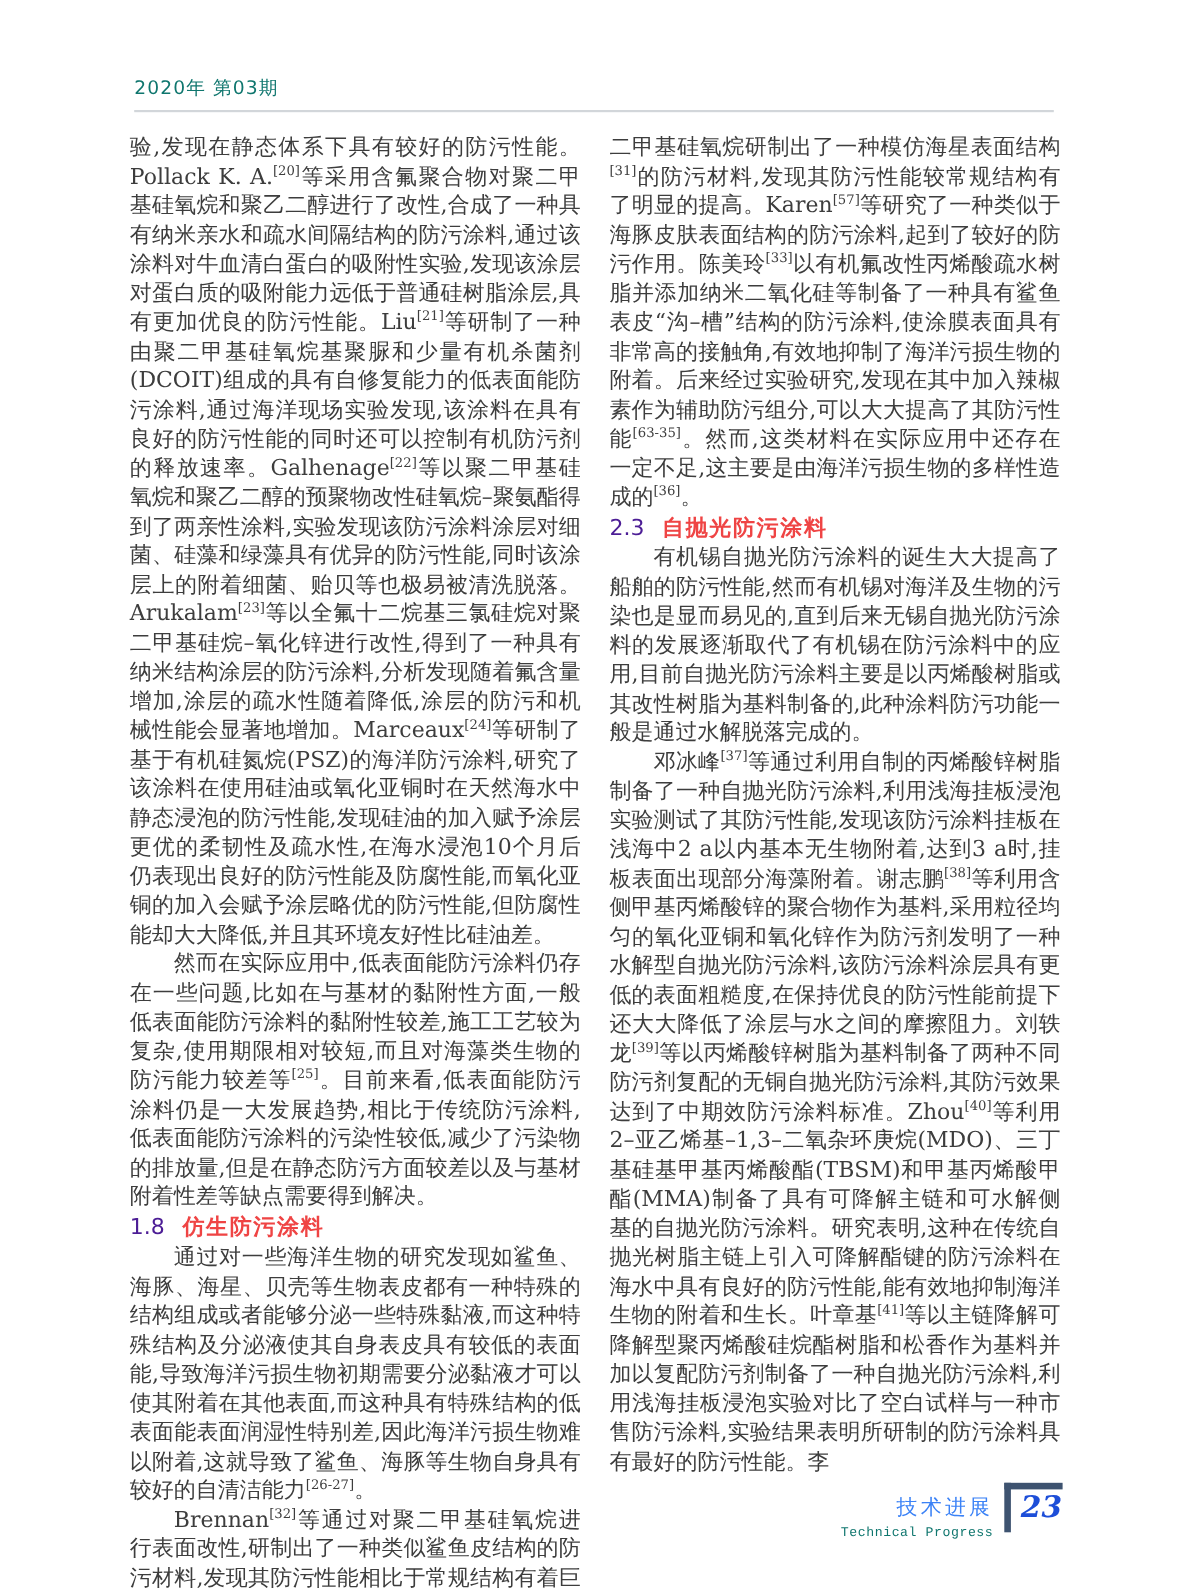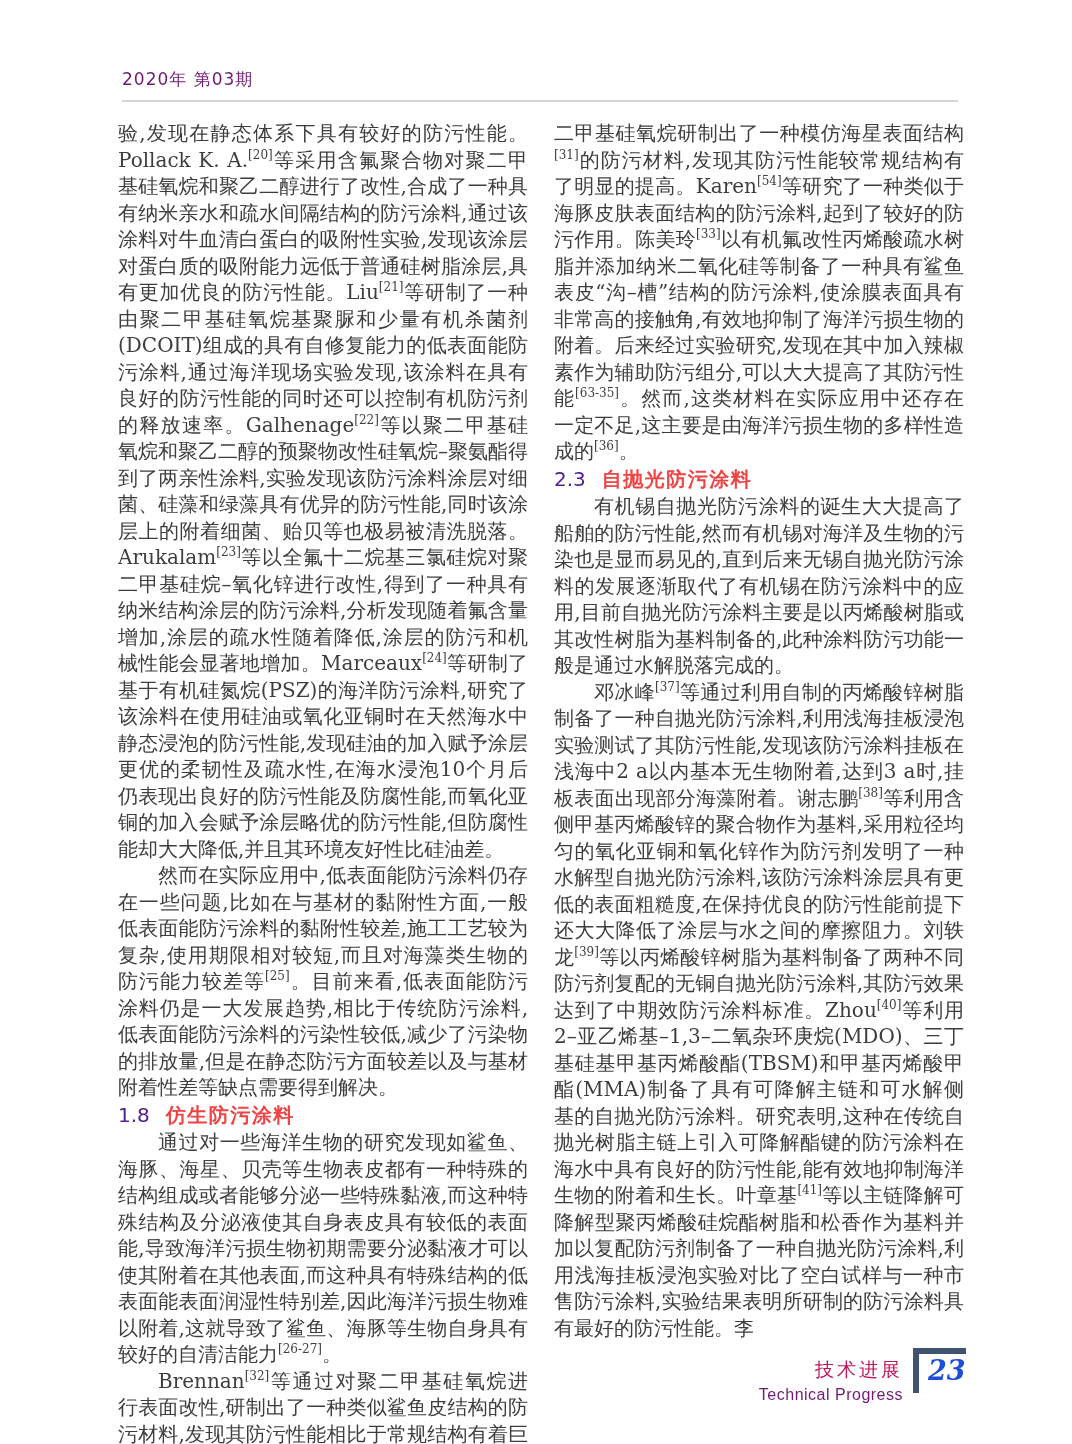--- a/index.html
+++ b/index.html
@@ -5,21 +5,21 @@
   html,body { margin:0; padding:0; }
   body {
     width:1072px; height:1444px; position:relative;
     background:#ffffff;
     font-family:"DejaVu Serif", serif;
   }
   .page-header {
     position:absolute; left:122px; top:68px; width:836px;
     display:flex; justify-content:space-between; align-items:flex-end;
     padding-bottom:9px; border-bottom:2px solid #d2d6da;
-    color:#701a75; font-size:17px; letter-spacing:1px;
+    color:#0f766e; font-size:17px; letter-spacing:1px;
     font-family:"DejaVu Sans", sans-serif;
   }
   .content {
     position:absolute; left:118px; top:120px; width:846px;
     display:flex; gap:26px;
     color:#3d3d3d; font-size:20px; line-height:26.5px;
     text-align:justify; text-justify:inter-ideograph;
   }
   .col { width:410px; }
   .para { margin:0; }
@@ -33,25 +33,25 @@
   }
   .sec-num { color:#4c1d95; margin-right:16px; }
   .sec-title { color:#ef4444; font-weight:bold; letter-spacing:1.5px; }
   .page-footer {
     position:absolute; right:106px; top:1348px;
     display:flex; align-items:flex-start; gap:10px;
   }
   .footer-text { text-align:right; margin-top:9px; }
   .footer-cn {
     font-family:"DejaVu Sans", sans-serif;
-    font-size:19px; color:#be185d; letter-spacing:3px;
+    font-size:19px; color:#3b82f6; letter-spacing:3px;
   }
   .footer-en {
-    font-family:Liberation Sans, sans-serif;
-    font-size:16px; color:#701a75; margin-top:3px; letter-spacing:0.5px;
+    font-family:Liberation Mono, monospace;
+    font-size:12px; color:#0f766e; margin-top:3px; letter-spacing:0.5px;
   }
   .page-num-box {
     border-top:6px solid #3e5370; border-left:6px solid #3e5370;
     width:38px; height:38px; padding:1px 0 0 9px;
   }
   .page-num {
     font-style:italic; font-weight:bold; font-size:27px;
     color:#1d4ed8; font-family:"DejaVu Serif", serif;
   }
 </style>
@@ -64,21 +64,21 @@
 
 <div class="content">
   <div class="col">
       <p class="para">验,发现在静态体系下具有较好的防污性能。Pollack K. A.<sup>[20]</sup>等采用含氟聚合物对聚二甲基硅氧烷和聚乙二醇进行了改性,合成了一种具有纳米亲水和疏水间隔结构的防污涂料,通过该涂料对牛血清白蛋白的吸附性实验,发现该涂层对蛋白质的吸附能力远低于普通硅树脂涂层,具有更加优良的防污性能。Liu<sup>[21]</sup>等研制了一种由聚二甲基硅氧烷基聚脲和少量有机杀菌剂(DCOIT)组成的具有自修复能力的低表面能防污涂料,通过海洋现场实验发现,该涂料在具有良好的防污性能的同时还可以控制有机防污剂的释放速率。Galhenage<sup>[22]</sup>等以聚二甲基硅氧烷和聚乙二醇的预聚物改性硅氧烷–聚氨酯得到了两亲性涂料,实验发现该防污涂料涂层对细菌、硅藻和绿藻具有优异的防污性能,同时该涂层上的附着细菌、贻贝等也极易被清洗脱落。Arukalam<sup>[23]</sup>等以全氟十二烷基三氯硅烷对聚二甲基硅烷–氧化锌进行改性,得到了一种具有纳米结构涂层的防污涂料,分析发现随着氟含量增加,涂层的疏水性随着降低,涂层的防污和机械性能会显著地增加。Marceaux<sup>[24]</sup>等研制了基于有机硅氮烷(PSZ)的海洋防污涂料,研究了该涂料在使用硅油或氧化亚铜时在天然海水中静态浸泡的防污性能,发现硅油的加入赋予涂层更优的柔韧性及疏水性,在海水浸泡10个月后仍表现出良好的防污性能及防腐性能,而氧化亚铜的加入会赋予涂层略优的防污性能,但防腐性能却大大降低,并且其环境友好性比硅油差。</p>
       <p class="para indent">然而在实际应用中,低表面能防污涂料仍存在一些问题,比如在与基材的黏附性方面,一般低表面能防污涂料的黏附性较差,施工工艺较为复杂,使用期限相对较短,而且对海藻类生物的防污能力较差等<sup>[25]</sup>。目前来看,低表面能防污涂料仍是一大发展趋势,相比于传统防污涂料,低表面能防污涂料的污染性较低,减少了污染物的排放量,但是在静态防污方面较差以及与基材附着性差等缺点需要得到解决。</p>
       <div class="sec-heading"><span class="sec-num">1.8</span><span class="sec-title">仿生防污涂料</span></div>
       <p class="para indent">通过对一些海洋生物的研究发现如鲨鱼、海豚、海星、贝壳等生物表皮都有一种特殊的结构组成或者能够分泌一些特殊黏液,而这种特殊结构及分泌液使其自身表皮具有较低的表面能,导致海洋污损生物初期需要分泌黏液才可以使其附着在其他表面,而这种具有特殊结构的低表面能表面润湿性特别差,因此海洋污损生物难以附着,这就导致了鲨鱼、海豚等生物自身具有较好的自清洁能力<sup>[26-27]</sup>。</p>
       <p class="para indent">Brennan<sup>[32]</sup>等通过对聚二甲基硅氧烷进行表面改性,研制出了一种类似鲨鱼皮结构的防污材料,发现其防污性能相比于常规结构有着巨大的提高,产生了类似于鲨鱼表皮自清洁的特性。Zheng等利用聚</p>
     </div>
   <div class="col">
-      <p class="para">二甲基硅氧烷研制出了一种模仿海星表面结构<sup>[31]</sup>的防污材料,发现其防污性能较常规结构有了明显的提高。Karen<sup>[54]</sup>等研究了一种类似于海豚皮肤表面结构的防污涂料,起到了较好的防污作用。陈美玲<sup>[33]</sup>以有机氟改性丙烯酸疏水树脂并添加纳米二氧化硅等制备了一种具有鲨鱼表皮“沟–槽”结构的防污涂料,使涂膜表面具有非常高的接触角,有效地抑制了海洋污损生物的附着。后来经过实验研究,发现在其中加入辣椒素作为辅助防污组分,可以大大提高了其防污性能<sup>[63-35]</sup>。然而,这类材料在实际应用中还存在一定不足,这主要是由海洋污损生物的多样性造成的<sup>[36]</sup>。</p>
+      <p class="para">二甲基硅氧烷研制出了一种模仿海星表面结构<sup>[31]</sup>的防污材料,发现其防污性能较常规结构有了明显的提高。Karen<sup>[57]</sup>等研究了一种类似于海豚皮肤表面结构的防污涂料,起到了较好的防污作用。陈美玲<sup>[33]</sup>以有机氟改性丙烯酸疏水树脂并添加纳米二氧化硅等制备了一种具有鲨鱼表皮“沟–槽”结构的防污涂料,使涂膜表面具有非常高的接触角,有效地抑制了海洋污损生物的附着。后来经过实验研究,发现在其中加入辣椒素作为辅助防污组分,可以大大提高了其防污性能<sup>[63-35]</sup>。然而,这类材料在实际应用中还存在一定不足,这主要是由海洋污损生物的多样性造成的<sup>[36]</sup>。</p>
       <div class="sec-heading"><span class="sec-num">2.3</span><span class="sec-title">自抛光防污涂料</span></div>
       <p class="para indent">有机锡自抛光防污涂料的诞生大大提高了船舶的防污性能,然而有机锡对海洋及生物的污染也是显而易见的,直到后来无锡自抛光防污涂料的发展逐渐取代了有机锡在防污涂料中的应用,目前自抛光防污涂料主要是以丙烯酸树脂或其改性树脂为基料制备的,此种涂料防污功能一般是通过水解脱落完成的。</p>
       <p class="para indent">邓冰峰<sup>[37]</sup>等通过利用自制的丙烯酸锌树脂制备了一种自抛光防污涂料,利用浅海挂板浸泡实验测试了其防污性能,发现该防污涂料挂板在浅海中2 a以内基本无生物附着,达到3 a时,挂板表面出现部分海藻附着。谢志鹏<sup>[38]</sup>等利用含侧甲基丙烯酸锌的聚合物作为基料,采用粒径均匀的氧化亚铜和氧化锌作为防污剂发明了一种水解型自抛光防污涂料,该防污涂料涂层具有更低的表面粗糙度,在保持优良的防污性能前提下还大大降低了涂层与水之间的摩擦阻力。刘轶龙<sup>[39]</sup>等以丙烯酸锌树脂为基料制备了两种不同防污剂复配的无铜自抛光防污涂料,其防污效果达到了中期效防污涂料标准。Zhou<sup>[40]</sup>等利用2–亚乙烯基–1,3–二氧杂环庚烷(MDO)、三丁基硅基甲基丙烯酸酯(TBSM)和甲基丙烯酸甲酯(MMA)制备了具有可降解主链和可水解侧基的自抛光防污涂料。研究表明,这种在传统自抛光树脂主链上引入可降解酯键的防污涂料在海水中具有良好的防污性能,能有效地抑制海洋生物的附着和生长。叶章基<sup>[41]</sup>等以主链降解可降解型聚丙烯酸硅烷酯树脂和松香作为基料并加以复配防污剂制备了一种自抛光防污涂料,利用浅海挂板浸泡实验对比了空白试样与一种市售防污涂料,实验结果表明所研制的防污涂料具有最好的防污性能。李</p>
     </div>
 </div>
 
 <div class="page-footer">
   <div class="footer-text">
     <div class="footer-cn">技术进展</div>
     <div class="footer-en">Technical Progress</div>

